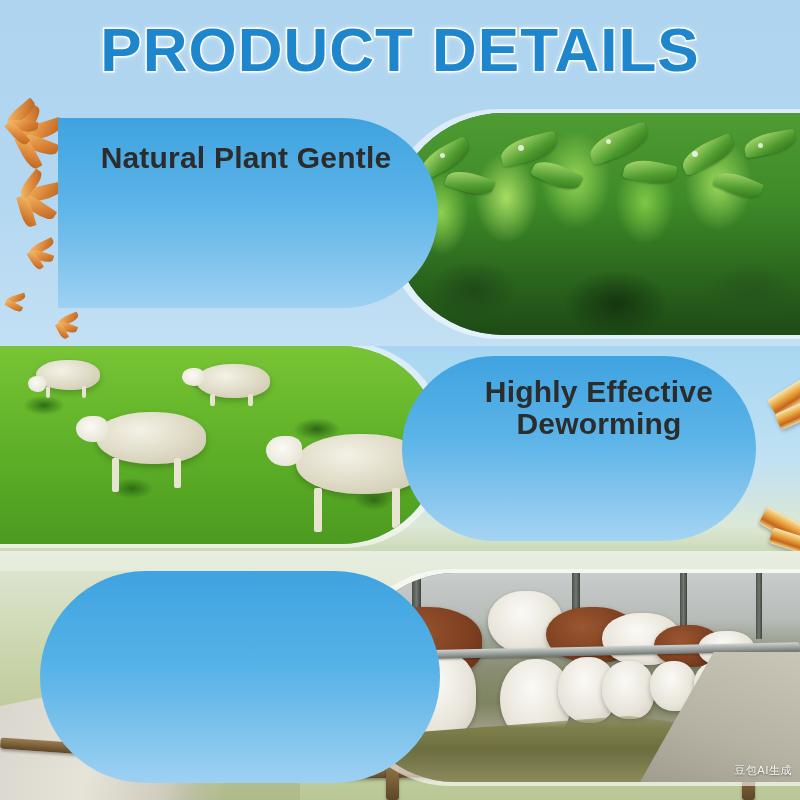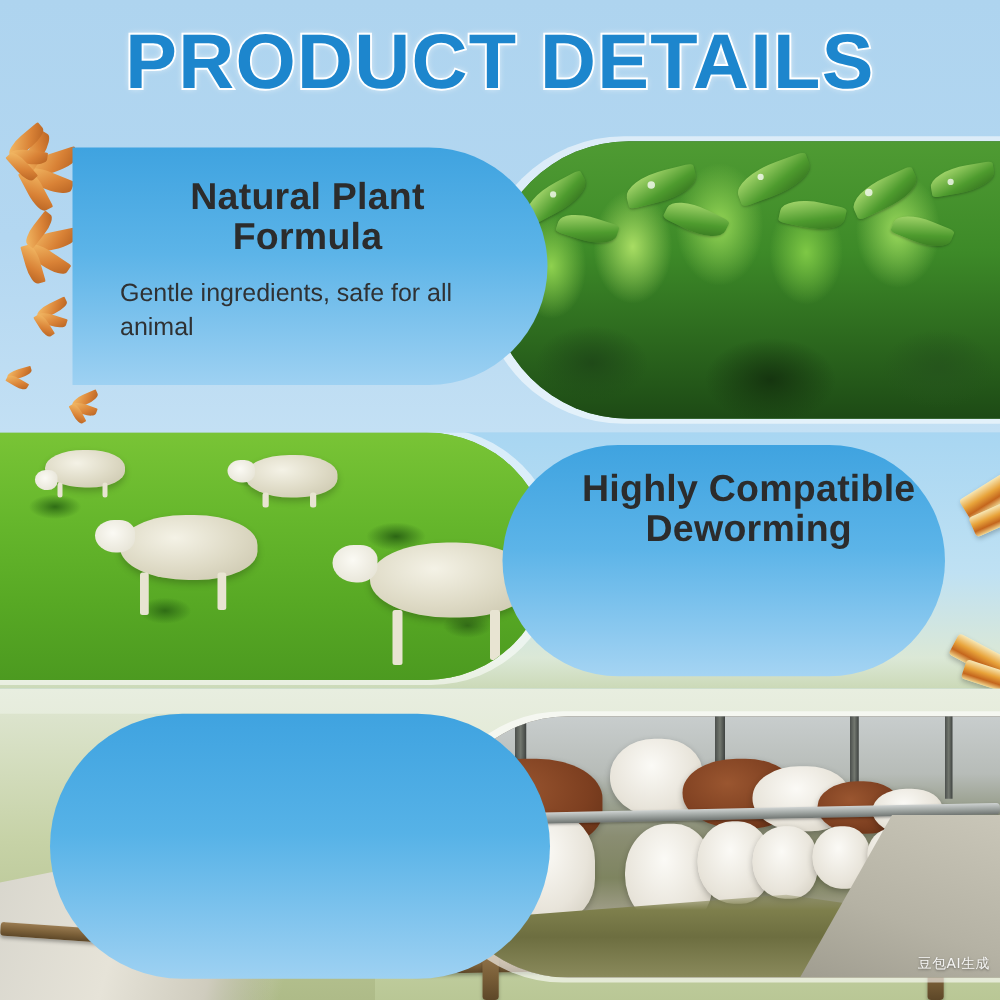--- a/index.html
+++ b/index.html
@@ -282,22 +282,21 @@
         <div class="dew" style="left:48px; top:40px; width:5px; height:5px;"></div>
         <div class="dew" style="left:126px; top:32px; width:6px; height:6px;"></div>
         <div class="dew" style="left:214px; top:26px; width:5px; height:5px;"></div>
         <div class="dew" style="left:300px; top:38px; width:6px; height:6px;"></div>
         <div class="dew" style="left:366px; top:30px; width:5px; height:5px;"></div>
       </div>
     </div>
 
     <div class="b1-pill">
       <div class="card-text">
-        <div class="card-heading">Natural Plant Formula</div>
-        <div class="card-body">Gentle ingredients, safe for all animal</div>
+        <div class="card-heading">Natural Plant Gentle</div>
       </div>
     </div>
   </div>
 
   <div class="band2">
     <div class="b2-photo">
       <div class="pasture">
         <div class="sheep" style="left:36px; top:14px; width:64px; height:30px;"></div>
         <div class="sheep-head" style="left:28px; top:30px; width:18px; height:16px;"></div>
         <div class="sheep-leg" style="left:46px; top:40px; width:4px; height:12px;"></div>
@@ -323,21 +322,21 @@
     <div>
       <div class="gold-pack" style="left:768px; top:38px; width:56px; height:20px; transform:rotate(-32deg);"></div>
       <div class="gold-pack" style="left:776px; top:58px; width:48px; height:17px; transform:rotate(-24deg);"></div>
       <div class="gold-pack" style="left:760px; top:172px; width:54px; height:19px; transform:rotate(28deg);"></div>
       <div class="gold-pack" style="left:770px; top:188px; width:46px; height:16px; transform:rotate(18deg);"></div>
     </div>
   </div>
 
   <div class="b2-pill">
     <div class="card-text">
-      <div class="card-heading">Highly Compatible Deworming</div>
+      <div class="card-heading">Highly Effective Deworming</div>
     </div>
   </div>
 
   <div class="band3">
     <div class="road">
       <div class="road-path"></div>
     </div>
 
     <div class="fence-rail" style="left:0px; top:198px; width:330px; height:11px; transform:rotate(4deg);"></div>
     <div class="fence-rail" style="left:330px; top:212px; width:470px; height:12px; transform:rotate(-1deg);"></div>

